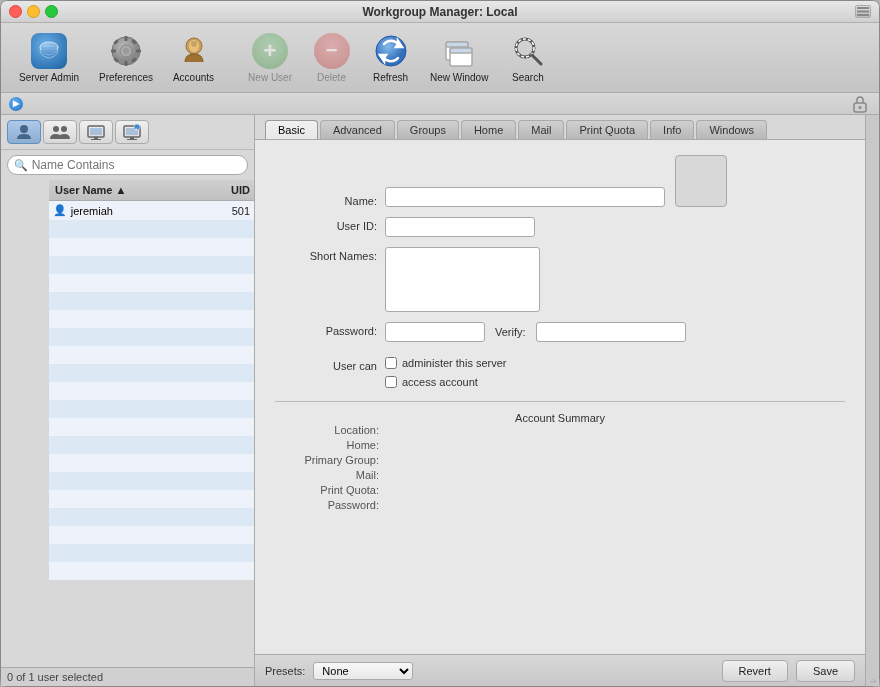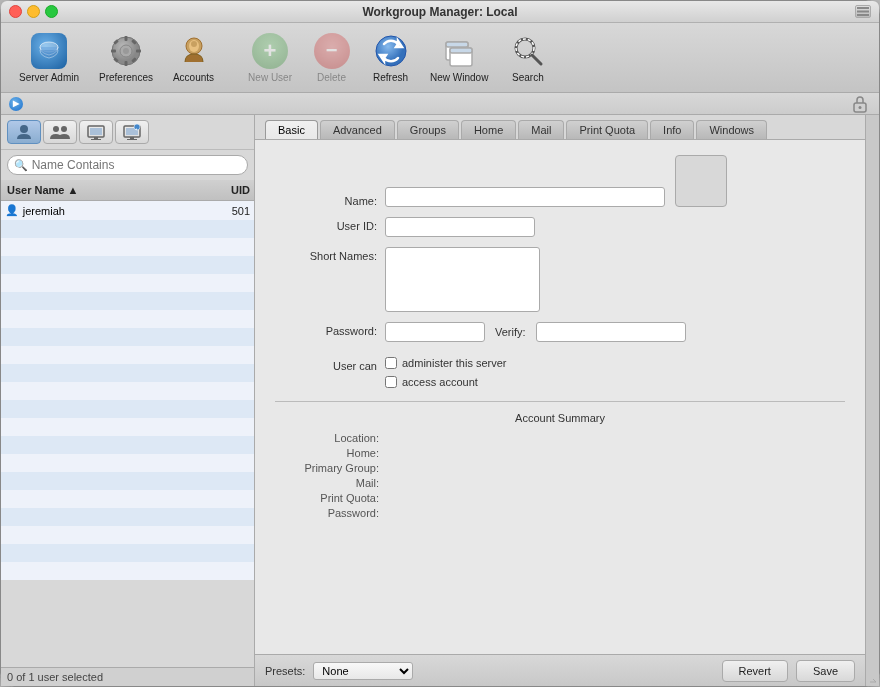--- a/index.html
+++ b/index.html
@@ -8,21 +8,21 @@
       font-size: 11px;
       background: #c0c0c0;
       width: 880px;
       height: 687px;
       overflow: hidden;
     }
     .window {
       width: 880px;
       height: 687px;
       background: #ececec;
-      border-radius: 14px;
+      border-radius: 8px;
       border: 1px solid #888;
       display: flex;
       flex-direction: column;
       box-shadow: 0 4px 20px rgba(0,0,0,0.4);
     }
     
     .title-bar {
       background: linear-gradient(to bottom, #e8e8e8, #d0d0d0);
       border-bottom: 1px solid #b0b0b0;
       border-radius: 6px 6px 0 0;
@@ -208,20 +208,21 @@
       background: transparent;
       font-size: 12px;
       width: 100%;
       color: #888;
     }
     .search-magnifier { color: #888; font-size: 11px; }
     
     .user-list {
       flex: 1;
       overflow-y: auto;
+      margin-left: 48px;
     }
     .user-list-header {
       display: flex;
       background: linear-gradient(to bottom, #d0d0d0, #c0c0c0);
       border-bottom: 1px solid #aaa;
       padding: 2px 0;
     }
     .col-username {
       flex: 1;
       padding: 2px 6px;
@@ -374,21 +375,21 @@
     .divider {
       border: none;
       border-top: 1px solid #bbb;
       margin: 10px 0;
     }
     .account-summary-title {
       text-align: center;
       font-size: 11px;
       color: #333;
       font-weight: normal;
-      margin-bottom: 8px;
+      margin-bottom: 0;
     }
     .summary-row {
       display: flex;
       margin-bottom: 3px;
     }
     .summary-label {
       width: 110px;
       text-align: right;
       font-size: 11px;
       color: #555;

